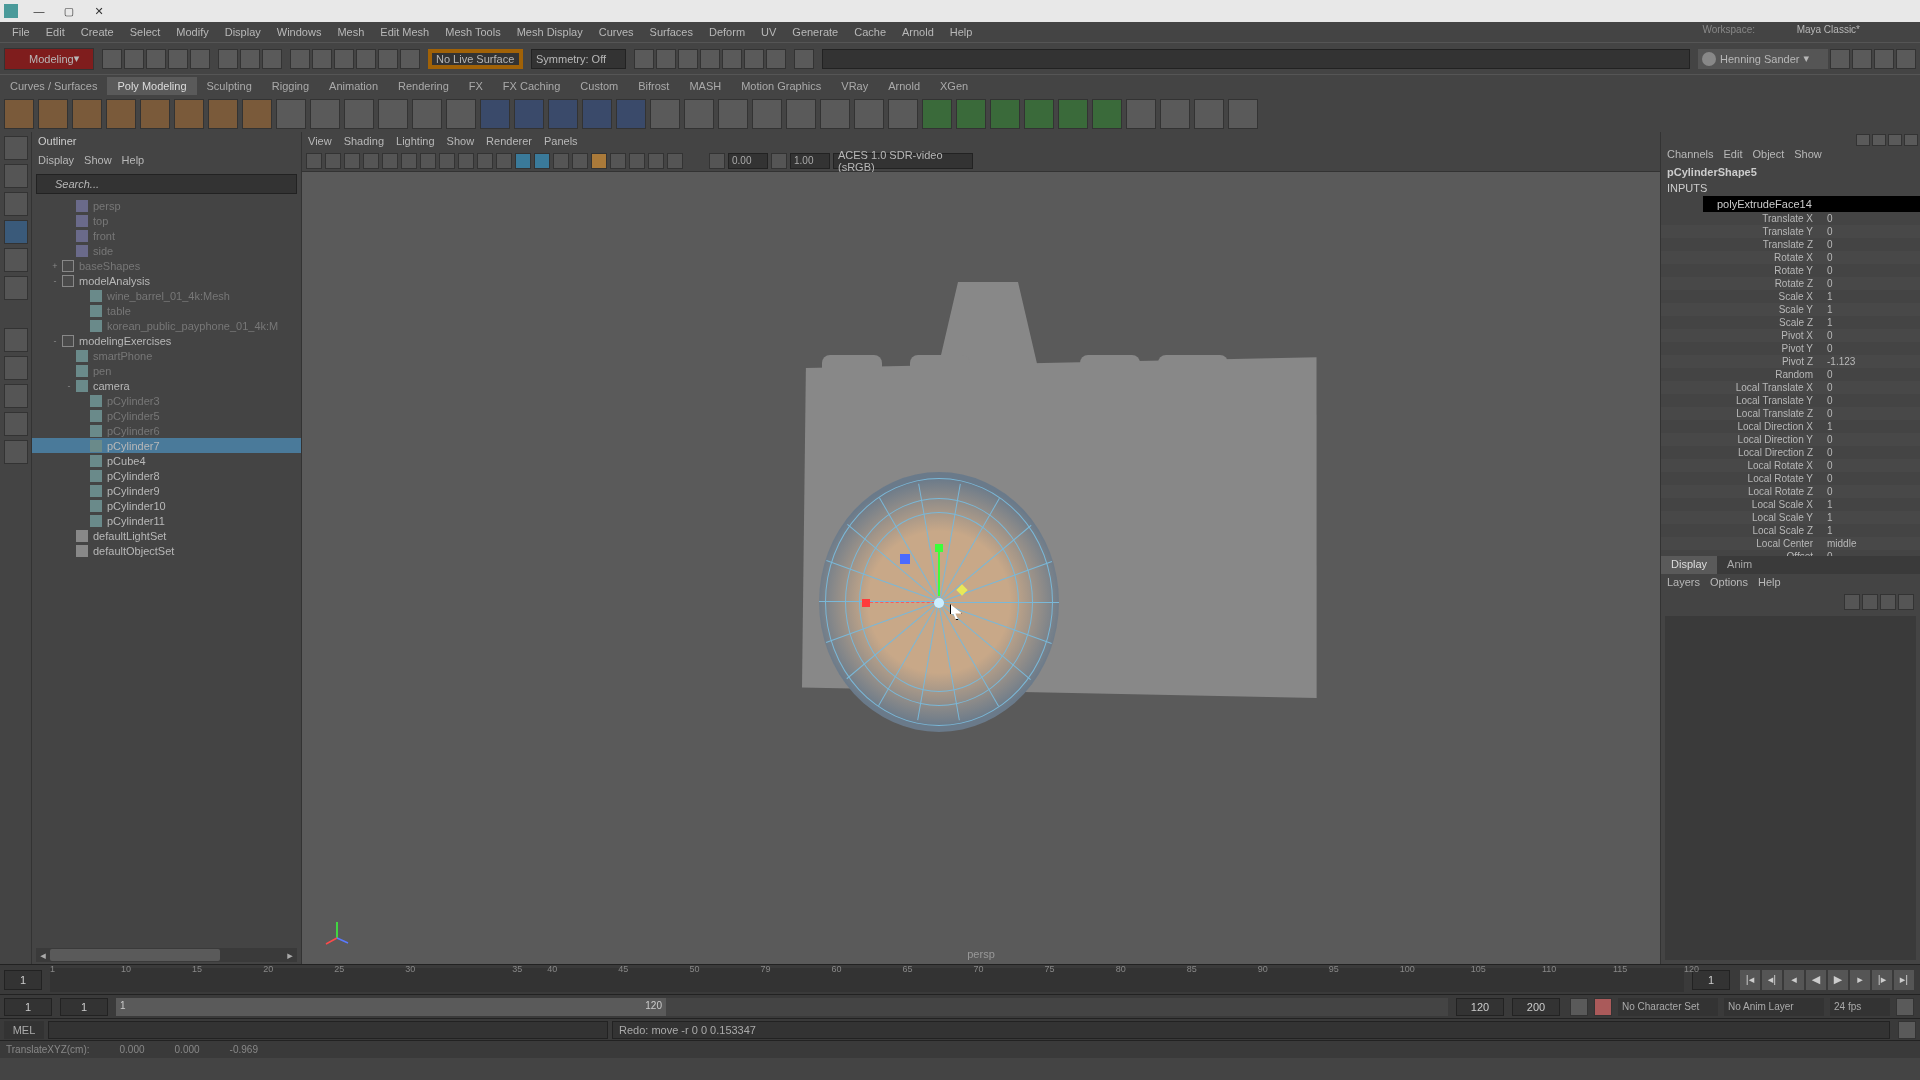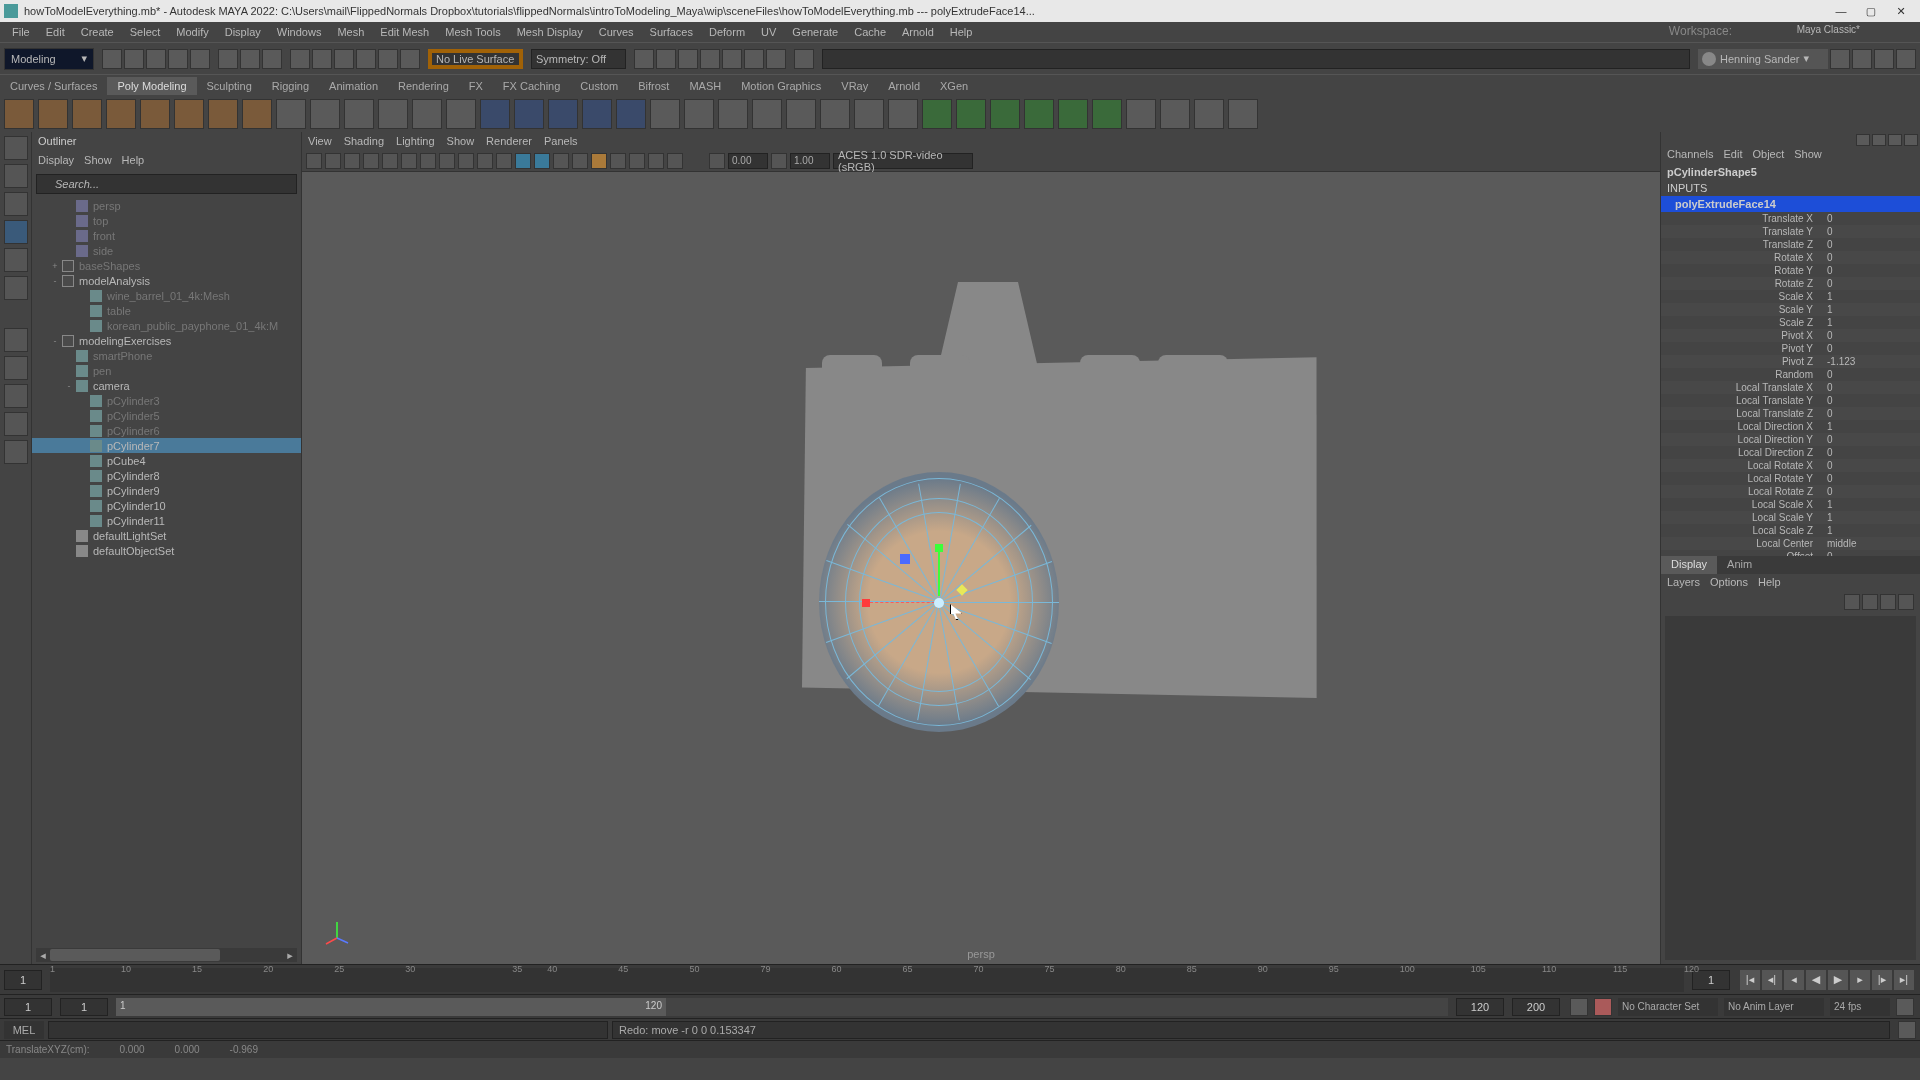--- a/index.html
+++ b/index.html
@@ -3,24 +3,24 @@
 <meta charset="utf-8">
 <style>
 * { margin:0; padding:0; box-sizing:border-box; font-family:"Segoe UI",Tahoma,sans-serif; font-size:11px; color:#b8b8b8; user-select:none; }
 body { background:#444444; width:1920px; height:1080px; overflow:hidden; position:relative; }
 .titlebar { height:22px; background:#e8e8e8; display:flex; align-items:center; padding:0 4px; }
 .titlebar .maya-icon { width:14px; height:14px; background:#4a9a9a; margin-right:6px; }
 .titlebar .title { color:#333; font-size:11px; flex:1; }
 .titlebar .winbtn { width:30px; height:18px; display:flex; align-items:center; justify-content:center; color:#333; cursor:pointer; }
 .menubar { height:20px; background:#444444; display:flex; align-items:center; padding:0 4px; }
 .menubar .menu-item { padding:2px 8px; color:#b8b8b8; cursor:pointer; }
-.workspace-label { position:absolute; right:188px; top:24px; color:#888; font-size:12px; }
+.workspace-label { position:absolute; right:165px; top:24px; color:#888; font-size:10px; }
 .workspace-val { position:absolute; right:60px; top:24px; color:#b8b8b8; font-size:10px; }
 .toolbar1 { height:32px; background:#444444; border-top:1px solid #555; display:flex; align-items:center; padding:0 4px; gap:2px; }
-.dropdown-main { width:90px; height:22px; background:#0f172a; border:1px solid #333; display:flex; align-items:center; padding:0 6px; color:#ccc; }
+.dropdown-main { width:90px; height:22px; background:#7f1d1d; border:1px solid #333; display:flex; align-items:center; padding:0 24px; color:#ccc; }
 .tb-icon { width:20px; height:20px; background:#5a5a5a; border:1px solid #333; display:inline-block; }
 .tb-sep { width:4px; }
 .no-live { width:95px; height:20px; background:#333; color:#aaa; display:flex; align-items:center; padding:0 4px; border:4px solid #a16207; }
 .sym-off { width:95px; height:20px; background:#333; color:#aaa; display:flex; align-items:center; padding:0 4px; border:1px solid #222; }
 .search-field { flex:1; height:20px; background:#333; border:1px solid #222; margin:0 6px; }
 .user-dd { width:130px; height:20px; background:#555; display:flex; align-items:center; padding:0 4px; gap:4px; }
 .user-dd .avatar { width:14px; height:14px; background:#888; border-radius:50%; }
 .shelfbar { height:22px; background:#444444; border-top:1px solid #555; display:flex; align-items:center; }
 .shelfbar .shelf-tab { padding:3px 10px; color:#aaa; cursor:pointer; font-size:11px; }
 .shelfbar .shelf-tab.active { background:#5a5a5a; color:#ddd; }
@@ -61,21 +61,21 @@
 .vp-field { width:40px; height:16px; background:#333; border:1px solid #222; color:#aaa; padding:0 3px; font-size:10px; display:flex; align-items:center; }
 .vp-dd { width:140px; height:16px; background:#333; border:1px solid #222; color:#999; font-size:10px; display:flex; align-items:center; padding:0 4px; }
 .viewport { flex:1; background:#5a5a5a; position:relative; overflow:hidden; }
 .viewport .persp-label { position:absolute; bottom:4px; left:50%; transform:translateX(-50%); color:#999; font-size:11px; }
 .viewport .axis-gizmo { position:absolute; left:20px; bottom:18px; width:30px; height:30px; }
 .right-panel { width:260px; background:#444444; border-left:1px solid #333; display:flex; flex-direction:column; }
 .rp-tabs { height:18px; display:flex; gap:10px; padding:2px 6px; }
 .rp-tabs span { color:#b8b8b8; cursor:pointer; font-size:11px; }
 .rp-shape { padding:2px 6px; color:#ccc; font-weight:bold; font-size:11px; }
 .rp-inputs { padding:2px 6px; color:#ccc; font-size:11px; }
-.rp-node { padding:2px 6px 2px 14px; color:#ccc; font-size:11px; background:#1d4ed8; font-weight:bold; }
+.rp-node { padding:2px 6px 2px 14px; color:#ccc; font-size:11px; background:#000000; font-weight:normal;margin-left:42px; }
 .rp-attrs { flex:1; overflow:hidden; }
 .rp-row { display:flex; height:13px; align-items:center; }
 .rp-row .lbl { width:160px; text-align:right; padding-right:8px; color:#b8b8b8; font-size:10px; }
 .rp-row .val { width:60px; color:#b8b8b8; font-size:10px; padding-left:6px; }
 .rp-row.odd { background:#484848; }
 .rp-disp-tabs { display:flex; background:#3a3a3a; height:18px; }
 .rp-disp-tabs .dt { padding:2px 10px; color:#aaa; cursor:pointer; }
 .rp-disp-tabs .dt.active { background:#5a5a5a; color:#ddd; }
 .rp-layers-menu { display:flex; gap:10px; padding:2px 6px; height:18px; }
 .rp-layers-menu span { color:#b8b8b8; cursor:pointer; font-size:11px; }
@@ -115,21 +115,20 @@
 .gizmo-z { position:absolute; left:598px; top:382px; width:10px; height:10px; background:#4a6aff; }
 .gizmo-center { position:absolute; left:632px; top:426px; width:10px; height:10px; border-radius:50%; background:#cceeff; }
 .gizmo-yellow { position:absolute; left:656px; top:414px; width:8px; height:8px; background:#e8e858; transform:rotate(45deg); }
 .cursor-arrow { position:absolute; left:648px; top:432px; width:12px; height:16px; border:1px solid #000; background:#fff; clip-path:polygon(0 0,100% 60%,45% 60%,70% 100%,50% 100%,30% 62%,0 62%); }
 </style>
 </head>
 <body>
 
 <div class="titlebar">
   <span class="maya-icon"></span>
-  <span class="title">howToModelEverything.mb* - Autodesk MAYA 2022: C:\Users\mail\FlippedNormals Dropbox\tutorials\flippedNormals\introToModeling_Maya\wip\sceneFiles\howToModelEverything.mb   ---   polyExtrudeFace14...</span>
   <span class="winbtn">—</span>
   <span class="winbtn">▢</span>
   <span class="winbtn">✕</span>
 </div>
 
 <div class="menubar" id="menubar">
     <span class="menu-item">File</span>
     <span class="menu-item">Edit</span>
     <span class="menu-item">Create</span>
     <span class="menu-item">Select</span>

